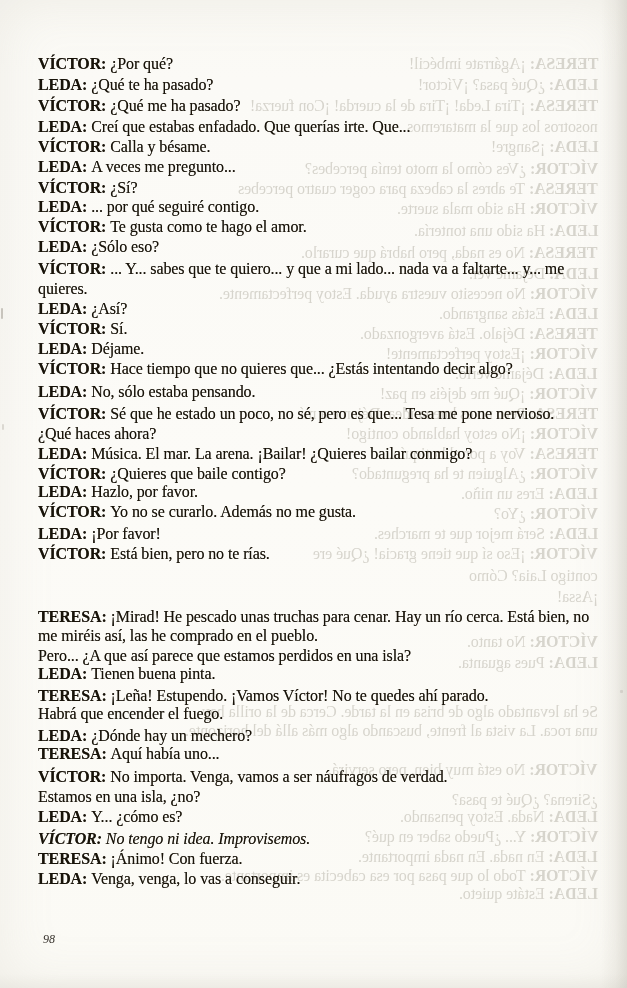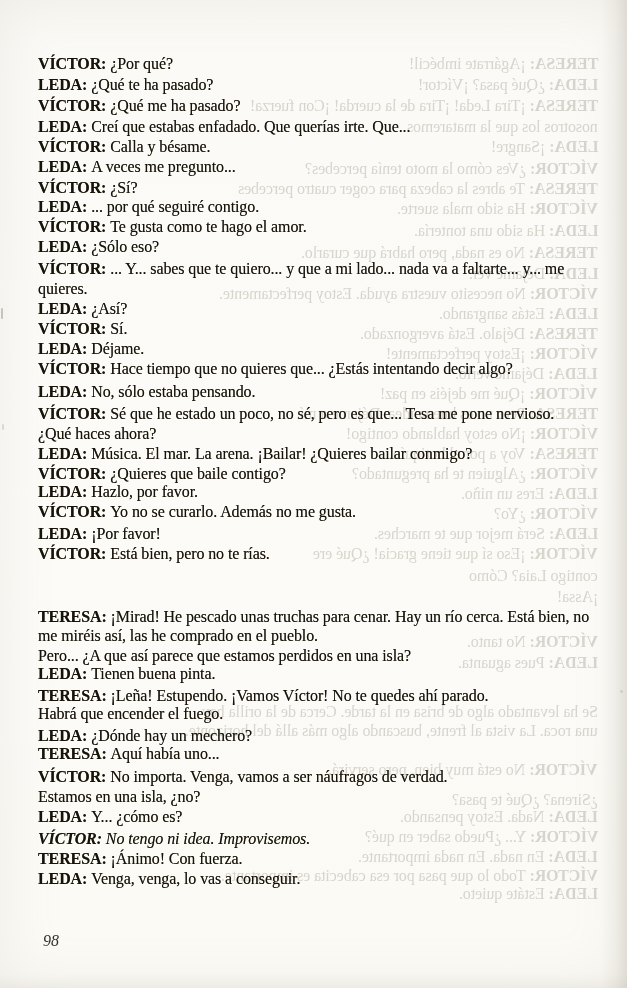--- a/index.html
+++ b/index.html
@@ -85,21 +85,21 @@
     letter-spacing: -0.1px;
     color: #1c1710;
     white-space: pre;
     text-shadow: 0 0 0.4px rgba(28,23,16,0.5);
   }
   .page-number {
     position: absolute;
     left: 43px;
     top: 932px;
     font-style: italic;
-    font-size: 16px;
+    font-size: 12px;
     color: #35302a;
   }
   .speck {
     position: absolute;
     background: #9a948a;
     opacity: 0.5;
     border-radius: 1px;
     pointer-events: none;
   }
   .speck-1 { left: 1px;  top: 308px; width: 2px; height: 11px; }

